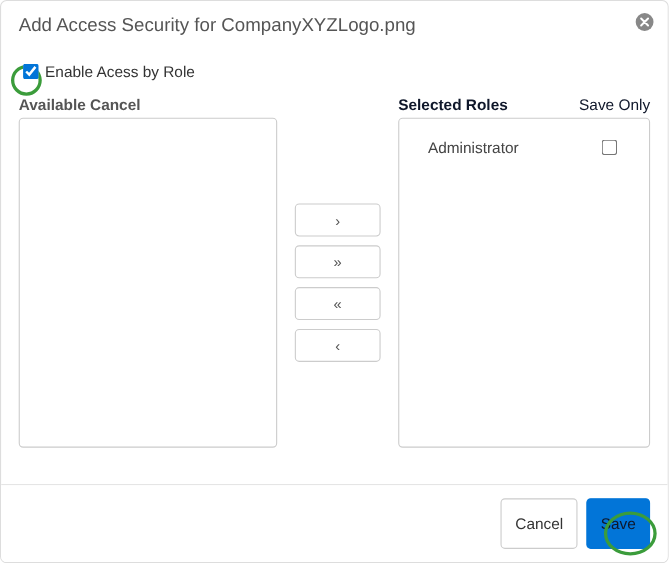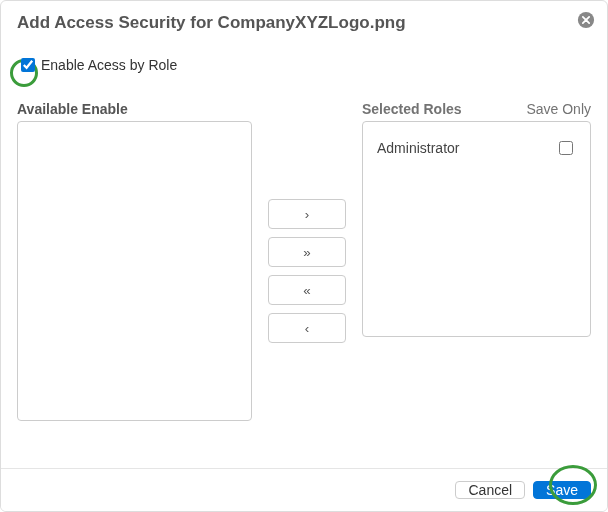--- a/index.html
+++ b/index.html
@@ -20,37 +20,37 @@
     overflow: hidden;
   }
   .dialog-header {
     padding: 12px 16px;
     position: relative;
     border-bottom: none;
   }
   .dialog-title {
     font-size: 17px;
     color: #555;
-    font-weight: 700;
+    font-weight: 400;
   }
   .close-btn {
     position: absolute;
     top: 10px;
     right: 12px;
     cursor: pointer;
     color: #888;
   }
   .close-btn svg { display: block; }
   .dialog-body {
     padding: 10px 16px 0 16px;
   }
   .enable-row {
     display: flex;
     align-items: center;
-    margin-bottom: 26px;
+    margin-bottom: 12px;
     position: relative;
   }
   .enable-row input { margin-right: 6px; accent-color: #0275d8; width: 14px; height: 14px;}
   .circle-annot {
     position: absolute;
     border: 3px solid #3b9c3b;
     border-radius: 50%;
     pointer-events: none;
   }
   .circle-annot.top {
@@ -75,36 +75,36 @@
   .col-right{ flex: 1; }
   .col-head {
     font-weight: 600;
     color: #555;
     margin-bottom: 4px;
   }
   .right-head {
     display: flex;
     justify-content: space-between;
     font-weight: 600;
-    color: #737373;
+    color: #0f172a;
     margin-bottom: 4px;
     align-items: center;
   }
   .list-box {
     border: 1px solid #ccc;
     border-radius: 4px;
     height: 300px;
     background: #fff;
   }
   .right-list {
     border: 1px solid #ccc;
     border-radius: 4px;
-    height: 216px;
-    background: #fff;
-    padding: 4px 0;
+    height: 300px;
+    background: #fff;
+    padding: 4px 12px;
   }
   .role-row {
     display: flex;
     justify-content: space-between;
     align-items: center;
     padding: 12px 14px;
     color: #444;
   }
   .role-row input { accent-color: #0275d8; width:14px; height:14px;}
   .xfer-btn {
@@ -127,29 +127,29 @@
     padding: 12px 16px;
     display: flex;
     justify-content: flex-end;
     gap: 8px;
     background: #fff;
   }
   .btn {
     border: 1px solid #ccc;
     background: #fff;
     border-radius: 4px;
-    padding: 0 12px;
+    padding: 14px 12px;
     cursor: pointer;
     font-size: 14px;
     color: #333;
   }
   .btn-primary {
     background: #0275d8;
     border-color: #0275d8;
-    color: #ffffff;
+    color: #0f172a;
   }
   .view-only-label { font-weight: 400; }
 </style>
 </head>
 <body>
 
 <div class="dialog">
 
   <div class="dialog-header">
     <span class="dialog-title">Add Access Security for CompanyXYZLogo.png</span>
@@ -166,21 +166,21 @@
   <div class="dialog-body">
 
     <label class="enable-row">
       <input type="checkbox" id="enable-cb" checked="" style="">
       <span>Enable Acess by Role</span>
     </label>
 
     <div class="roles-area">
 
       <div class="col col-left">
-        <div class="col-head">Available Enable</div>
+        <div class="col-head">Available Cancel</div>
         <div class="list-box"></div>
       </div>
 
       <div class="col col-mid">
         <button class="xfer-btn">
           <span>›</span>
         </button>
         <button class="xfer-btn">
           <span>»</span>
         </button>

